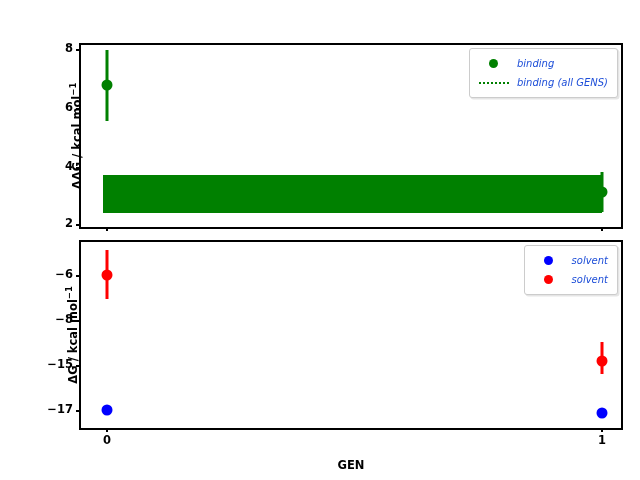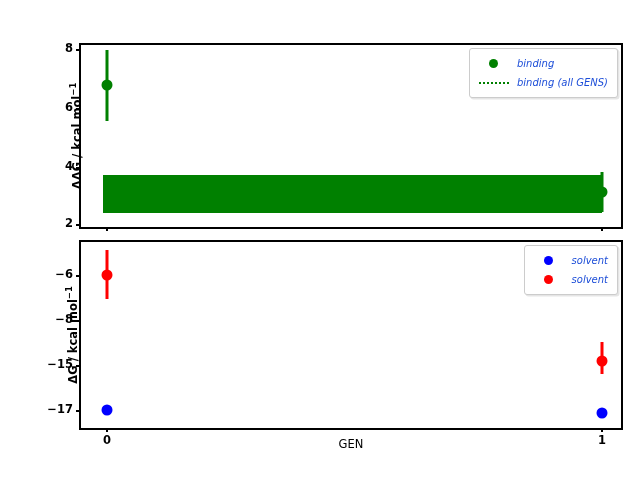--- a/index.html
+++ b/index.html
@@ -123,25 +123,25 @@
     left: -72px;
     top: 50%;
     width: 170px;
     margin-top: -8px;
     margin-left: -22px;
   }
   .xlabel {
     position: absolute;
     left: 0;
     top: 100%;
-    margin-top: 9px;
+    margin-top: 30px;
     width: 100%;
     text-align: center;
     font-size: 11.5px;
-    font-weight: normal;
+    font-weight: bold;
     color: #000000;
   }
   .sup {
     font-size: 8.5px;
     vertical-align: super;
   }
 
   
   .errbar {
     position: absolute;

